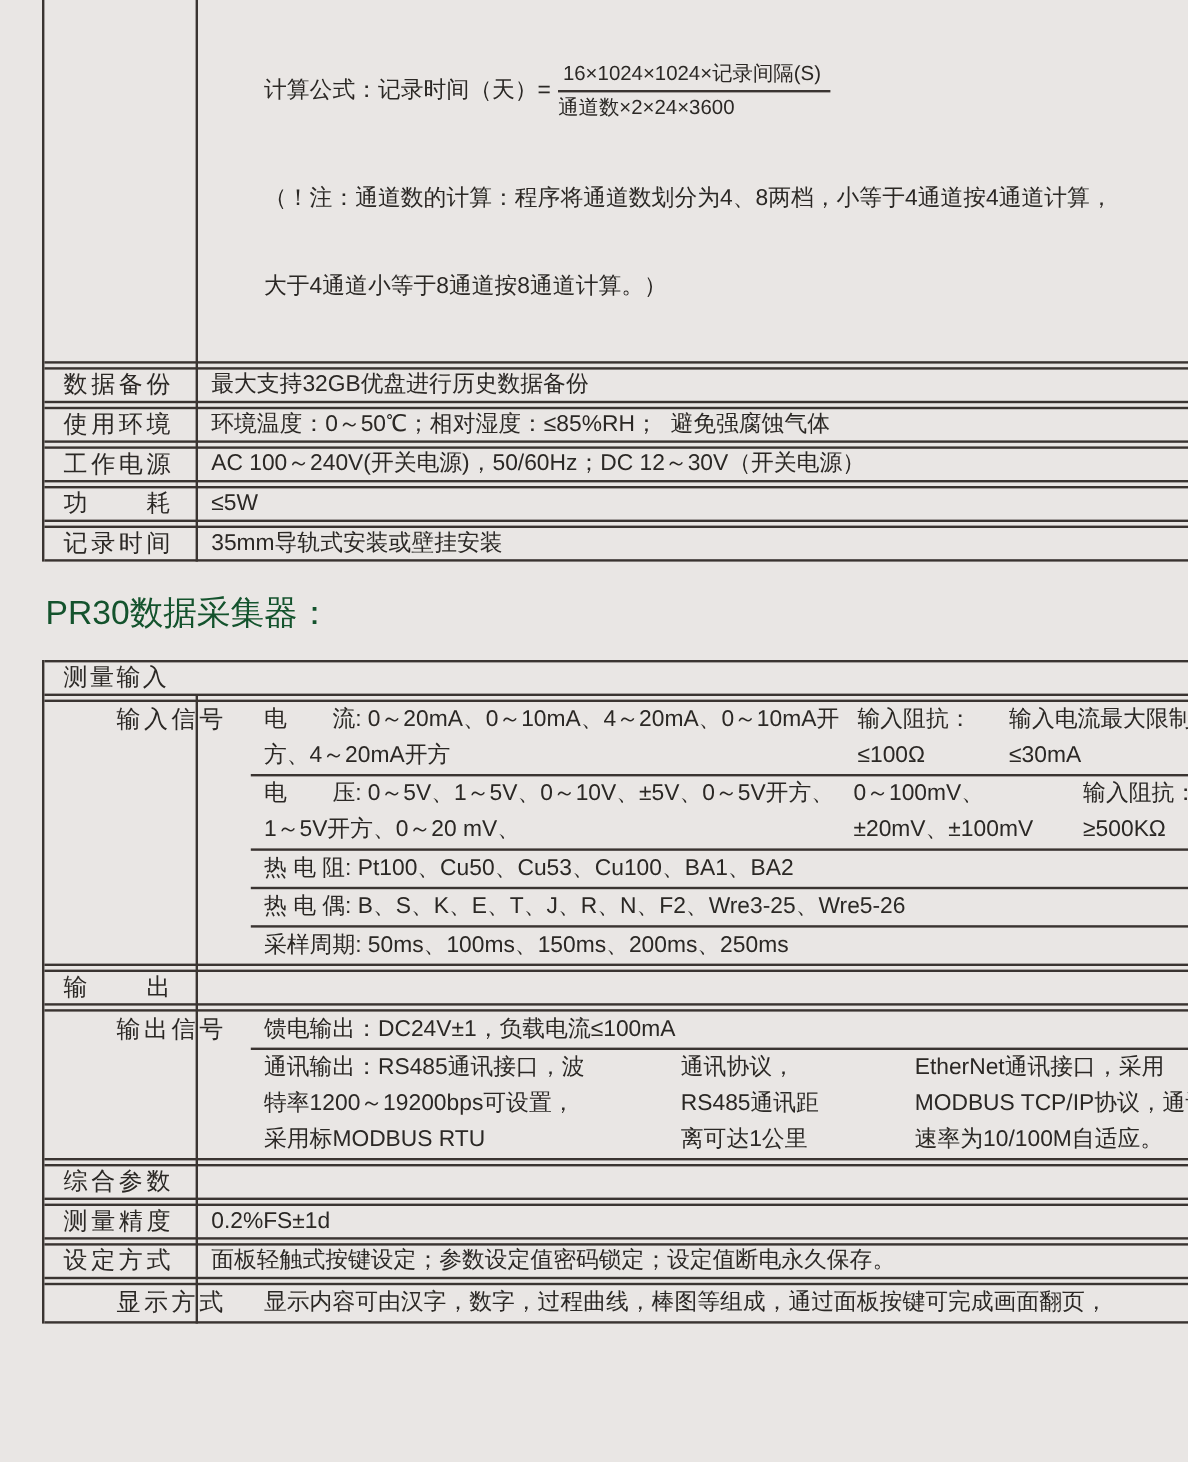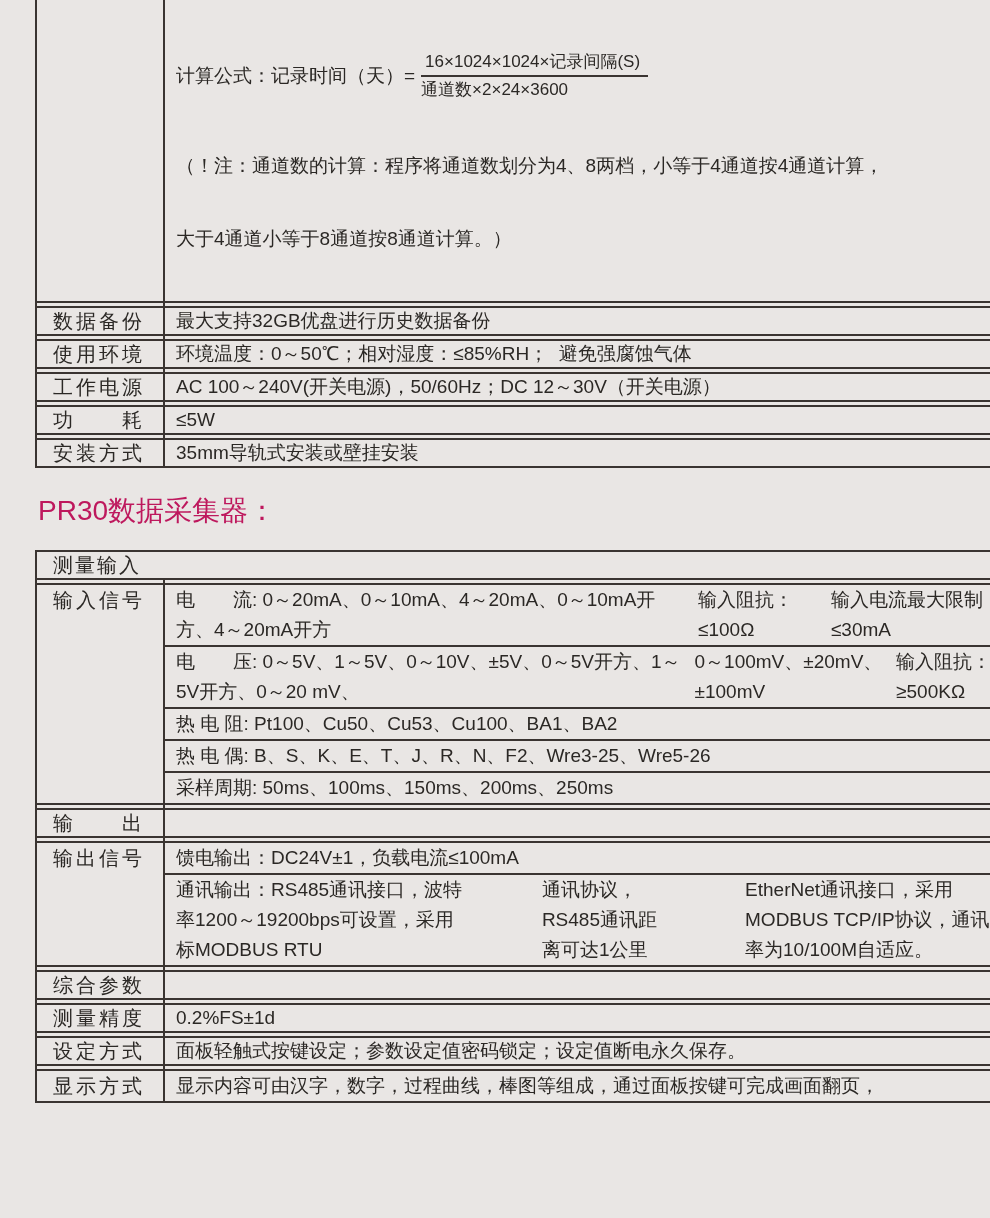--- a/index.html
+++ b/index.html
@@ -50,21 +50,21 @@
   .value-stack{flex:1;min-width:0;display:flex;flex-direction:column;}
   .subrow{display:flex;flex-direction:row;}
   .subrow + .subrow{border-top:2px solid var(--bc);align-items:flex-end;}
   .line{
     padding-left:11px;font-size:19px;line-height:30px;
     white-space:pre-wrap;
   }
   .line.indent{padding-left:73px;}
   .single{line-height:26px;align-items:center;}
   .single .label-cell,.single .value-cell{line-height:26px;min-height:26px;}
-  .multi .label-cell{line-height:30px;}
+  .multi .label-cell{line-height:30px;margin-left:44px;}
   .full-cell{
     flex:1;padding-left:16px;font-size:20px;letter-spacing:2px;
     line-height:26px;min-height:26px;white-space:pre-wrap;
   }
   
   .formula-cell{padding-top:3px;padding-bottom:4px;}
   .formula-line{
     display:flex;align-items:center;
     margin:4px 0 7px 0;
     font-size:19px;line-height:24px;
@@ -73,21 +73,21 @@
     display:inline-flex;flex-direction:column;align-items:flex-start;
     font-size:17px;margin-left:6px;
   }
   .frac .num{border-bottom:2px solid var(--bc);padding:1px 8px 3px 4px;line-height:20px;}
   .frac .den{padding-top:3px;line-height:20px;}
   .note-line{font-size:19px;line-height:29px;white-space:pre-wrap;}
   
   .title{
     margin:26px 0 22px 38px;
     font-size:28px;font-weight:500;line-height:34px;
-    color:#be185d;white-space:pre-wrap;
+    color:#14532d;white-space:pre-wrap;
   }
 </style>
 </head>
 <body>
 
 <div>
 
   <div class="table">
     <div class="vdiv"></div>
 
@@ -116,21 +116,21 @@
     </div>
     <div class="mrow single">
       <div class="label-cell">工作电源</div>
       <div class="value-cell">AC 100～240V(开关电源)，50/60Hz；DC 12～30V（开关电源）</div>
     </div>
     <div class="mrow single">
       <div class="label-cell">功　　耗</div>
       <div class="value-cell">≤5W</div>
     </div>
     <div class="mrow single">
-      <div class="label-cell">安装方式</div>
+      <div class="label-cell">记录时间</div>
       <div class="value-cell">35mm导轨式安装或壁挂安装</div>
     </div>
   </div>
 
   <div class="title">PR30数据采集器：</div>
 
   <div class="table">
     <div class="vdiv t2-vdiv"></div>
 
     <div class="mrow first single">

